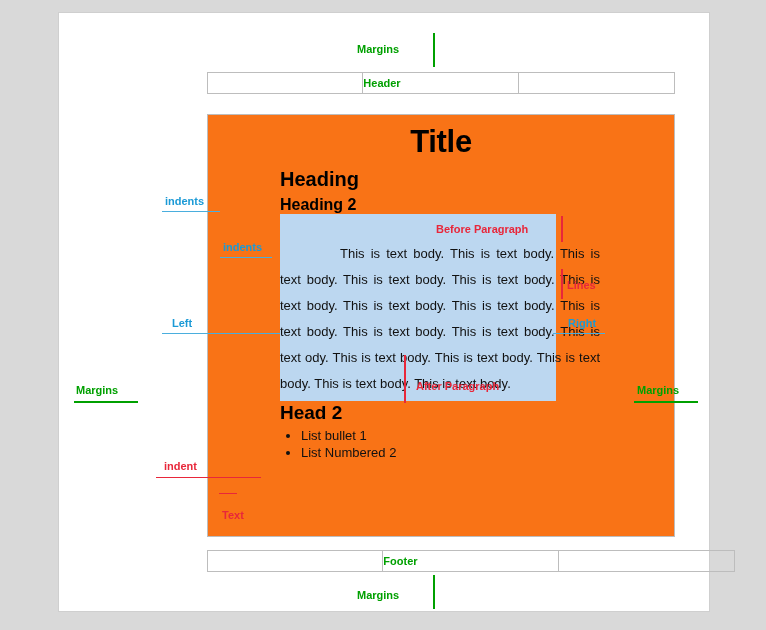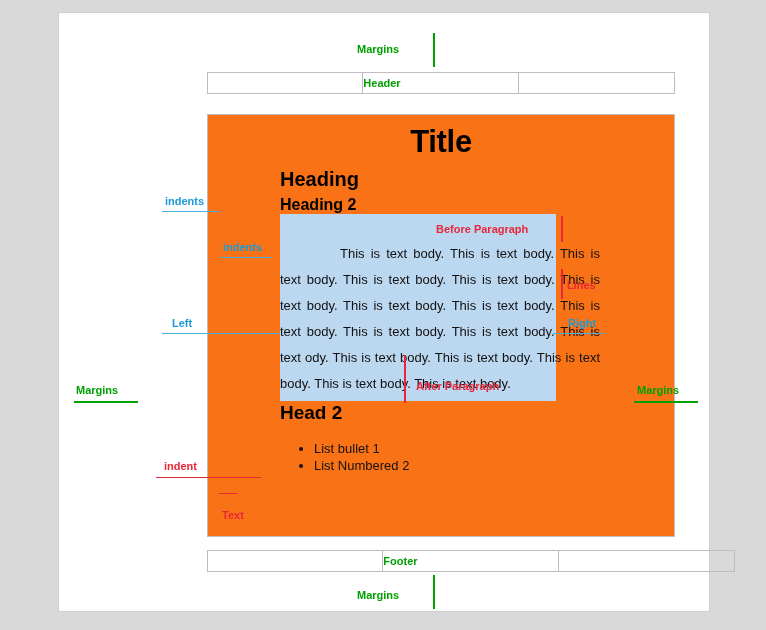--- a/index.html
+++ b/index.html
@@ -139,21 +139,21 @@
     color: #000;
   }
   .list-area {
     position: absolute;
     left: 72px;
     top: 310px;
     font-size: 13px;
     color: #111;
   }
   .list-area ul {
-    margin: 16px;
+    margin: 3px;
     padding-left: 18px;
     list-style: disc;
   }
   .list-area ul ul {
     padding-left: 30px;
   }
   .list-area li { line-height: 15px; margin: 0 0 0 0; padding: 0; }
   .list-area li.spaced { margin-top: 2px; }
 
   

